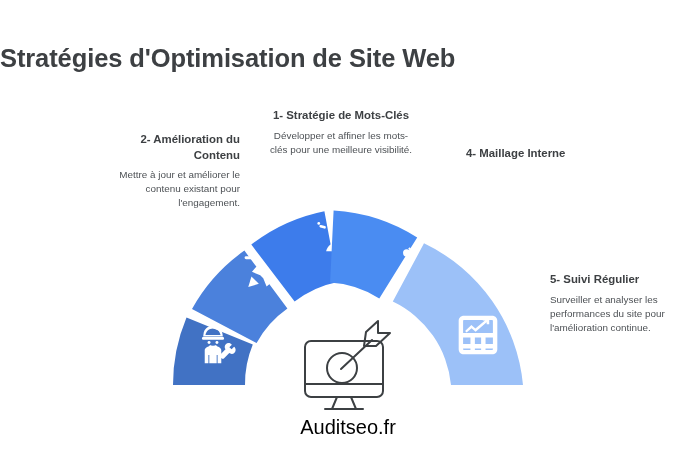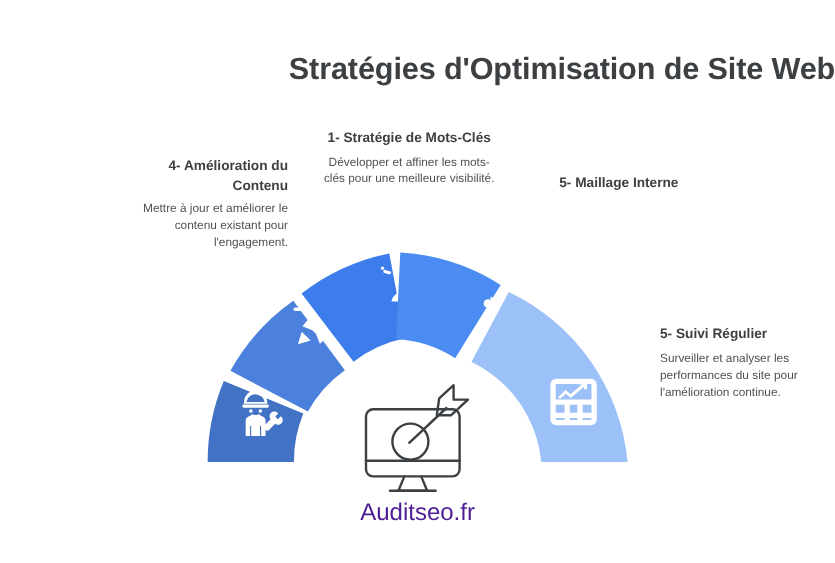--- a/index.html
+++ b/index.html
@@ -20,36 +20,36 @@
     width: 696px;
     height: 469px;
   }
 
   
   .title {
     position: absolute;
     left: 0;
     top: 44px;
     width: 696px;
-    text-align: right;
+    text-align: left;
     font-size: 25.5px;
     font-weight: bold;
     color: #3d4043;
     letter-spacing: -0.1px;
   }
 
   
   .footer {
     position: absolute;
     left: 0;
     top: 416px;
     width: 696px;
     text-align: center;
     font-size: 20px;
-    color: #4c1d95;
+    color: #000000;
     font-weight: normal;
   }
 
   
   .wheel {
     position: absolute;
     left: 0;
     top: 0;
     width: 696px;
     height: 469px;
@@ -215,31 +215,31 @@
         <circle cx="342" cy="368" r="15"></circle>
         <line x1="341" y1="369" x2="372" y2="340"></line>
         <path d="M366 332 l12 -11 v12 h12 l-14 13 h-12 z"></path>
       </g>
 
     </svg>
   </div>
 
 
   <div class="label lab-2">
-    <div class="lab-title">4-  Amélioration du Contenu</div>
+    <div class="lab-title">2-  Amélioration du Contenu</div>
     <div class="lab-desc">Mettre à jour et améliorer le contenu existant pour l'engagement.</div>
   </div>
 
   <div class="label lab-3">
     <div class="lab-title">1-  Stratégie de Mots-Clés</div>
     <div class="lab-desc">Développer et affiner les mots-clés pour une meilleure visibilité.</div>
   </div>
 
   <div class="label lab-4">
-    <div class="lab-title">5- Maillage Interne</div>
+    <div class="lab-title">4- Maillage Interne</div>
   </div>
 
   <div class="label lab-5">
     <div class="lab-title">5- Suivi Régulier</div>
     <div class="lab-desc">Surveiller et analyser les performances du site pour l'amélioration continue.</div>
   </div>
 
   <div class="footer">Auditseo.fr</div>
 
 </div>

